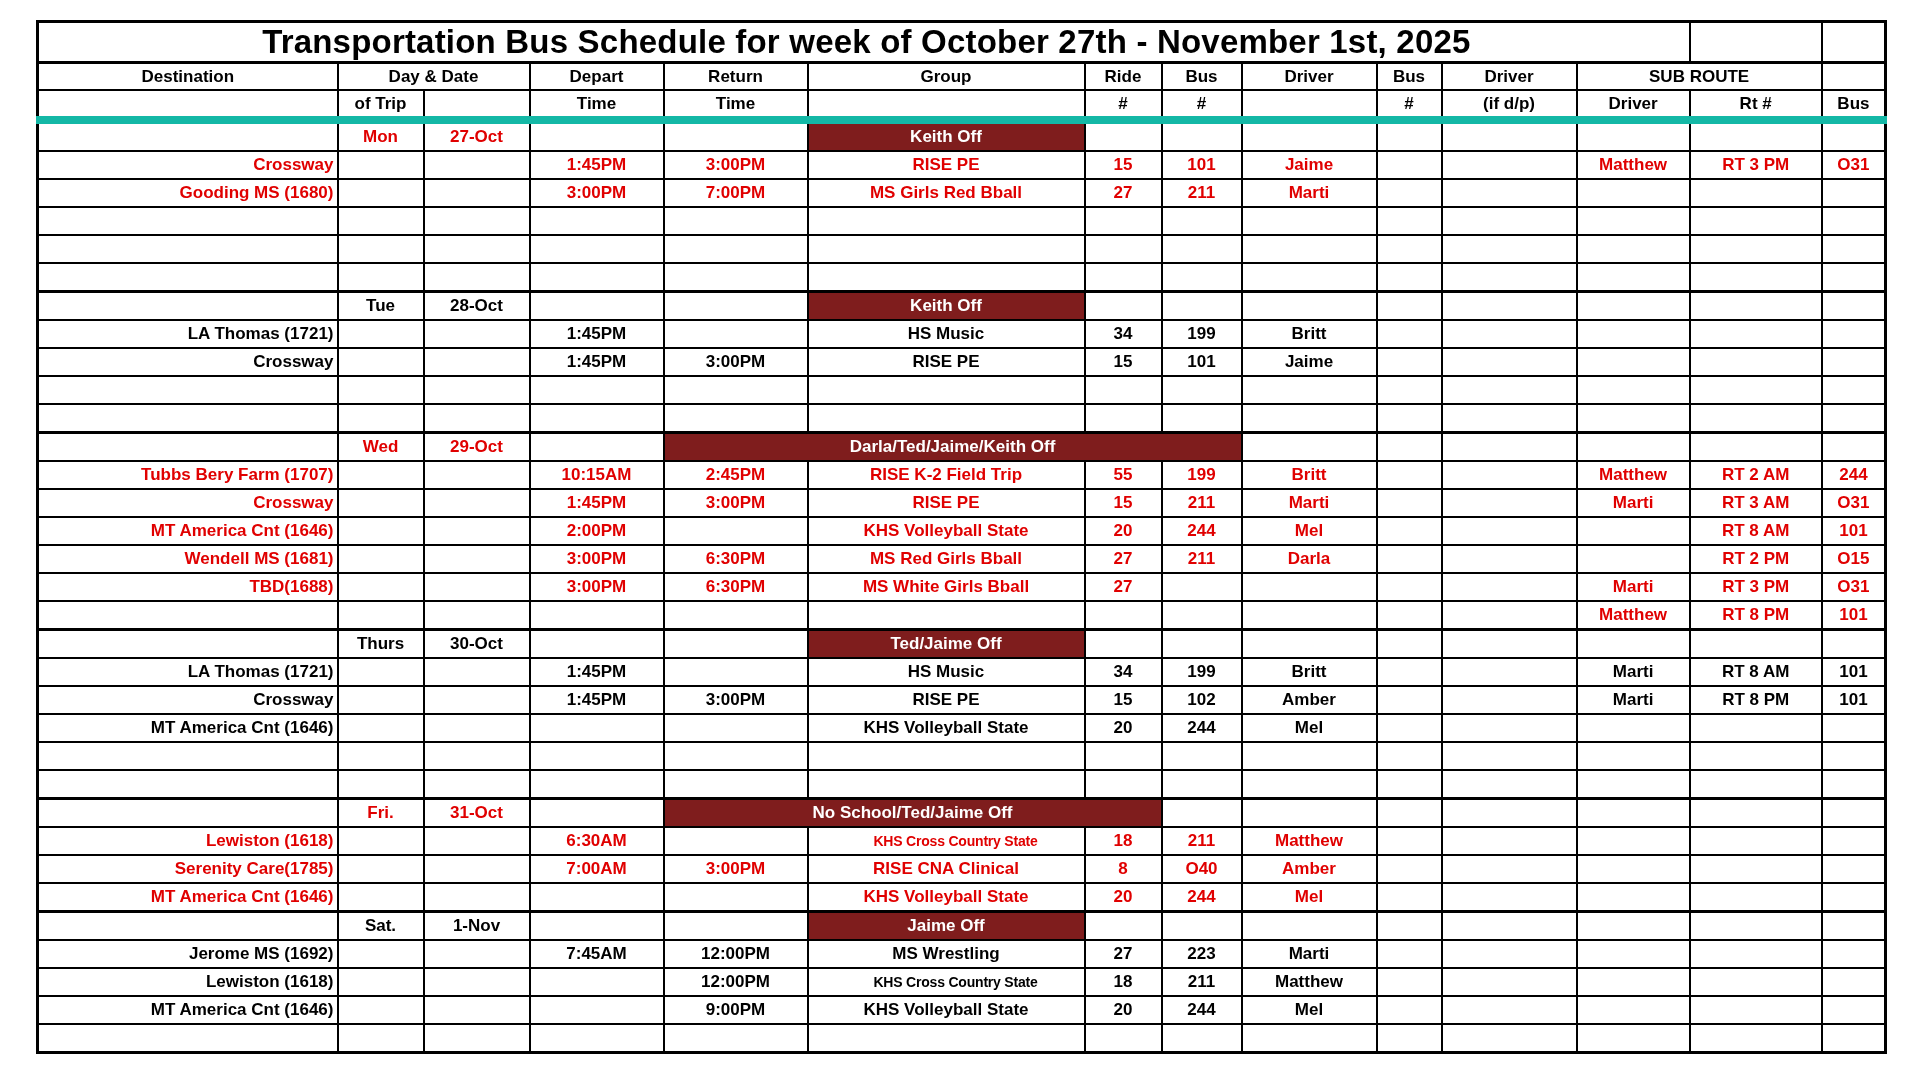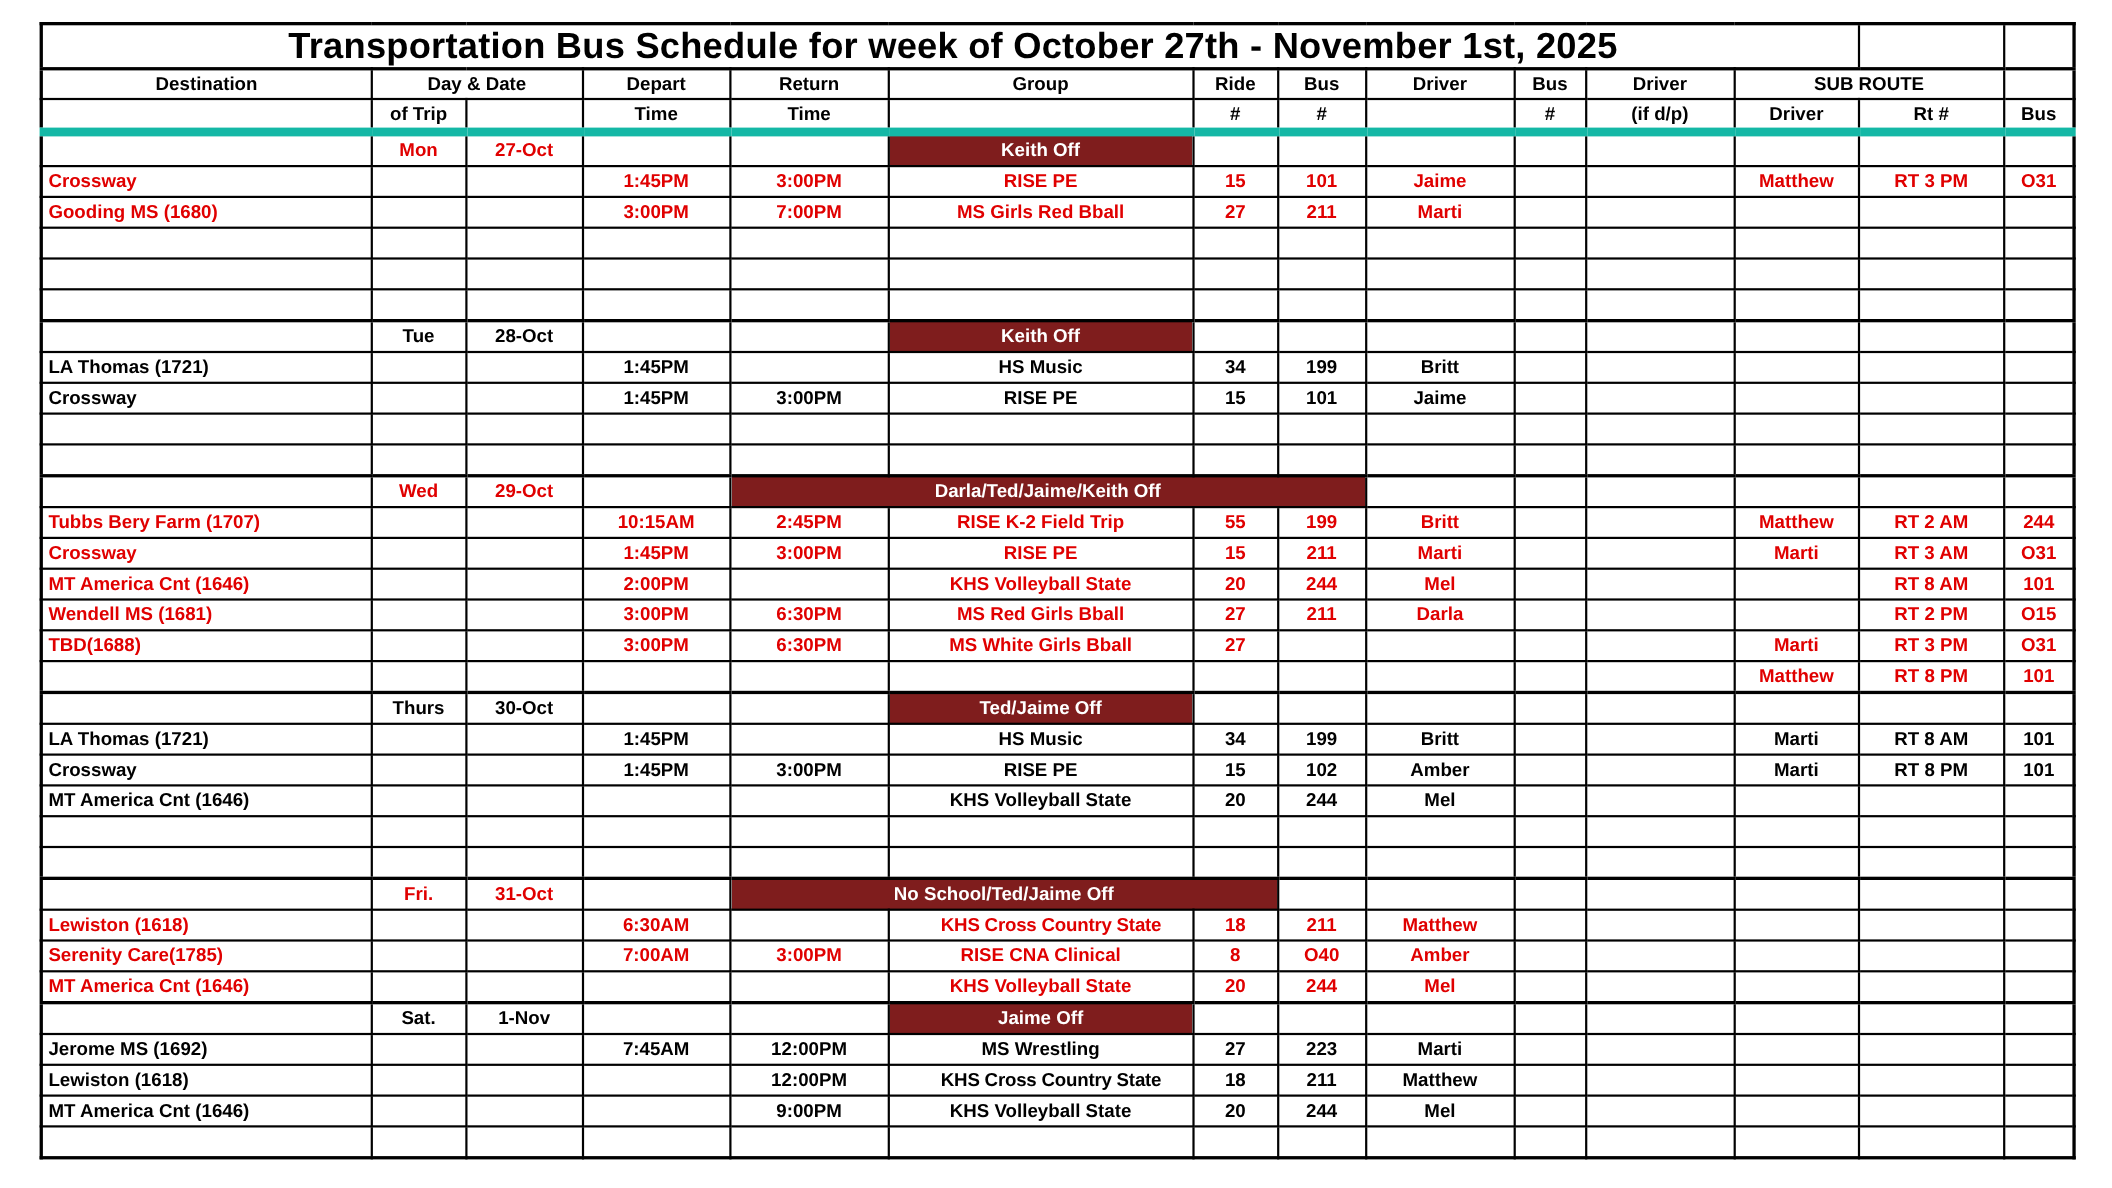--- a/index.html
+++ b/index.html
@@ -8,24 +8,24 @@
         table-layout:fixed;border:3px solid #000;}
   th,td{border:2px solid #000;font-weight:bold;white-space:nowrap;overflow:hidden;
         padding:0 3px;color:#000;}
   th{font-size:17px;height:25px;text-align:center;}
   td{font-size:17px;height:26px;text-align:center;}
   .title-row th{font-size:33px;height:38px;text-align:center;padding-left:8px;
                 border-bottom:3px solid #000;letter-spacing:.2px;}
   .h2 th{border-bottom:8px solid #14b8a6;}
   .al{text-align:center;}
   tr.day td{border-top:3px solid #000;}
-  td.col-destination{text-align:left;padding-left:5px;}
+  td.col-destination{text-align:right;padding-left:5px;}
   tr.red td{color:#E00000;}
   td.banner{background:#7f1d1d;color:#ffffff !important;text-align:center;}
-  td.small{font-size:17px;letter-spacing:-.2px;padding-left:22px;}
+  td.small{font-size:14px;letter-spacing:-.2px;padding-left:22px;}
 </style>
 </head>
 <body>
 
 <table>
   <colgroup>
     <col style="width:300px">
       <col style="width:86px">
       <col style="width:106px">
     <col style="width:134px">

